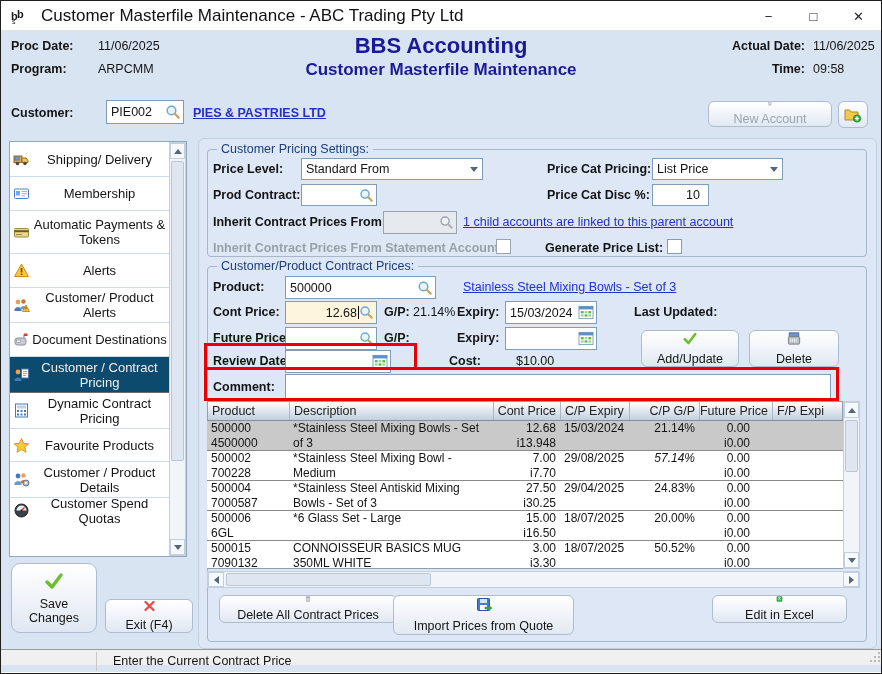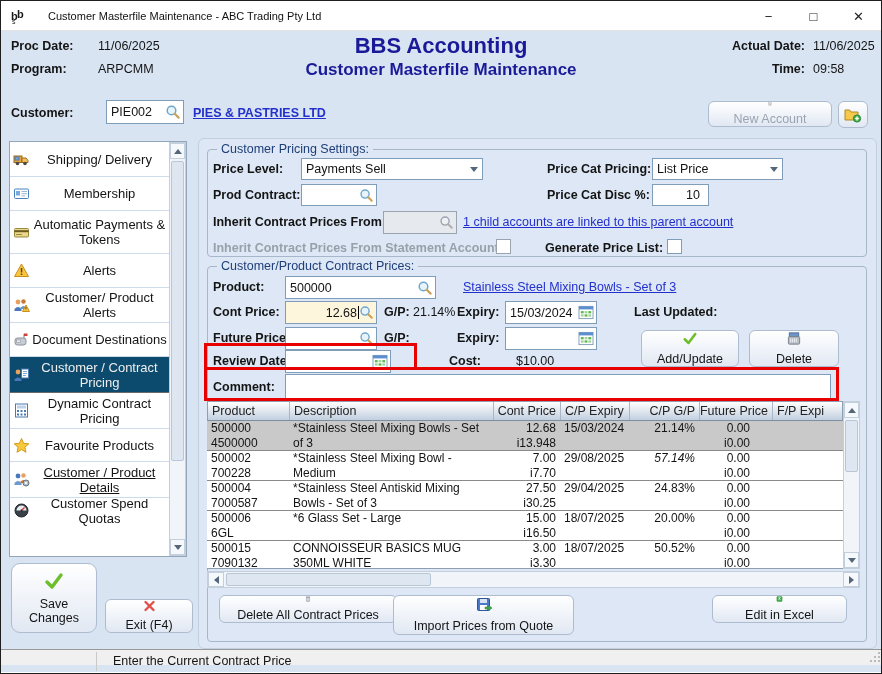--- a/index.html
+++ b/index.html
@@ -2,21 +2,21 @@
 <html><head>
 <meta charset="utf-8">
 <style>
   html,body{margin:0;padding:0;}
   body{width:882px;height:674px;font-family:"Liberation Sans",sans-serif;font-size:12.5px;color:#141414;}
   #window{position:relative;width:882px;height:674px;background:#d9e4f3;border:1px solid #1f1f1f;box-sizing:border-box;overflow:hidden;}
   .abs{position:absolute;}
   .b{font-weight:700;}
   
   .titlebar{position:absolute;left:0;top:0;width:100%;height:30px;background:#ffffff;border-bottom:1px solid #e3e3e3;display:flex;align-items:center;box-sizing:border-box;padding-left:9px;}
-  .titlebar .title{margin-left:20px;font-size:11px;color:#111;}
+  .titlebar .title{margin-left:13px;font-size:17px;color:#111;}
   .win-controls{position:absolute;right:0;top:0;height:30px;display:flex;}
   .wbtn{width:45px;height:30px;display:flex;align-items:center;justify-content:center;font-size:13px;color:#222;}
   .apptitle{position:absolute;left:0;right:0;top:32px;text-align:center;font-size:22px;font-weight:700;color:#1a1a99;}
   .screentitle{position:absolute;left:0;right:0;top:59px;text-align:center;font-size:17px;font-weight:700;color:#1a1a99;}
   
   .tbox{position:absolute;background:#fff;border:1px solid #7f9db9;box-sizing:border-box;display:flex;align-items:center;padding:0 2px 0 4px;}
   .tbox .val{flex:1;white-space:nowrap;overflow:hidden;}
   .tbox .val.r{text-align:right;}
   .tbox.dis{background:#e6e9ed;border-color:#9aa4ae;}
   .tbox.cream{background:#fdf5dc;}
@@ -202,21 +202,21 @@
         </g>
       </svg>
       <span class="lbl">Dynamic Contract Pricing</span>
     </div>
     <div class="side-item" style="height:33px;">
       <svg width="17" height="17" viewBox="0 0 17 17">
         <path d="M8.5 1.5 L10.6 6.3 L15.8 6.8 L11.9 10.2 L13 15.3 L8.5 12.6 L4 15.3 L5.1 10.2 L1.2 6.8 L6.4 6.3 Z" fill="#f9c93c" stroke="#d09a20"></path>
       </svg>
       <span class="lbl">Favourite Products</span>
     </div>
-    <div class="side-item" style="height:36px;text-decoration:underline;">
+    <div class="side-item" style="height:36px;">
       <svg width="17" height="17" viewBox="0 0 17 17">
         <circle cx="5" cy="5" r="2.4" fill="#4a78c0"></circle>
         <path d="M1.5 12 Q5 8 8.5 12 L8.5 14 L1.5 14 Z" fill="#6a9ad0"></path>
         <circle cx="10.5" cy="4.5" r="2.2" fill="#e8a060"></circle>
         <path d="M7.5 10.5 Q10.5 7.5 13.5 10.5 L13.5 12 L7.5 12 Z" fill="#c87830"></path>
         <circle cx="13" cy="12" r="3" fill="#b8bec6" stroke="#6a727c"></circle>
         <circle cx="13" cy="12" r="1.1" fill="#fff"></circle>
       </svg>
       <span class="lbl">Customer / Product Details</span>
     </div>
@@ -255,21 +255,21 @@
     <span>Exit (F4)</span>
   </div>
 
   <div class="main-panel"></div>
 
   <div class="fs" style="left:206px;top:148px;width:660px;height:108px;"></div>
   <span class="fs-lg" style="left:216px;top:141px;">Customer Pricing Settings:</span>
 
   <span class="abs b" style="left:212px;top:161px;">Price Level:</span>
   <div class="sel" style="left:300px;top:157px;width:182px;height:22px;">
-    <span class="val">Payments Sell</span>
+    <span class="val">Standard From</span>
     <div class="tri-d"></div>
   </div>
   <span class="abs b" style="left:546px;top:161px;">Price Cat Pricing:</span>
   <div class="sel" style="left:651px;top:157px;width:131px;height:22px;">
     <span class="val">List Price</span>
     <div class="tri-d"></div>
   </div>
 
   <span class="abs b" style="left:212px;top:187px;">Prod Contract:</span>
   <div class="tbox" style="left:300px;top:183px;width:76px;height:22px;">

